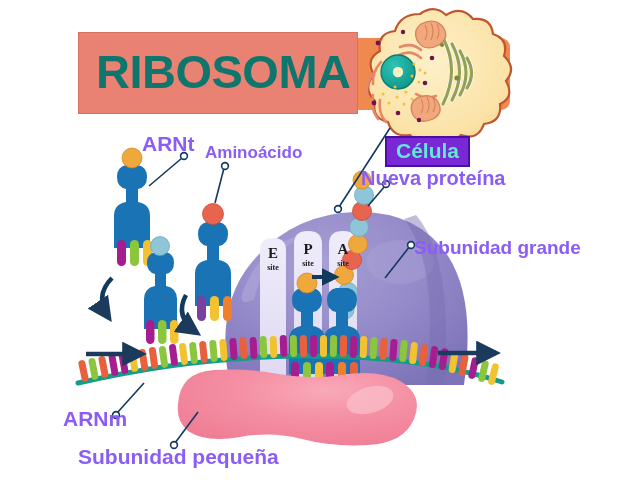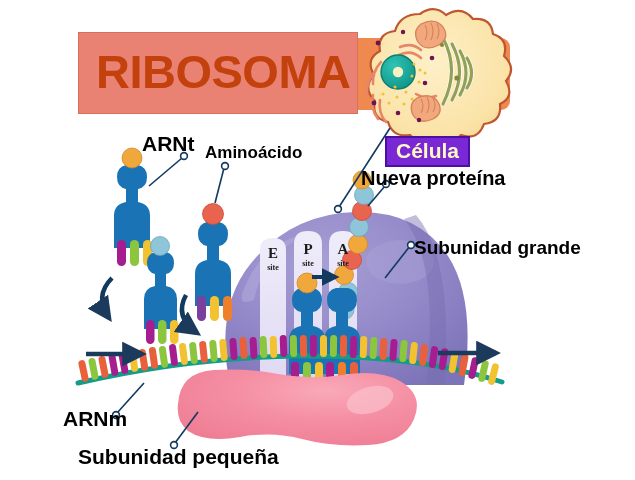--- a/index.html
+++ b/index.html
@@ -20,21 +20,21 @@
   }
   #stage svg.layer {
     position: absolute;
     left: 0;
     top: 0;
     width: 635px;
     height: 480px;
   }
   .lbl {
     position: absolute;
-    color: #000000;
+    color: #8b5cf6;
     font-weight: 700;
     white-space: nowrap;
     line-height: 1;
     font-family: "Liberation Sans", sans-serif;
   }
   #title-banner {
     position: absolute;
     left: 78px;
     top: 32px;
     width: 280px;
@@ -52,31 +52,31 @@
     background: #f0894f;
     border-radius: 9px;
   }
   #title-text {
     position: absolute;
     left: 96px;
     top: 44px;
     font-size: 47px;
     font-weight: 700;
     letter-spacing: -0.5px;
-    color: #c2410c;
+    color: #0f766e;
     font-family: "Liberation Sans", sans-serif;
   }
   #celula-badge {
     position: absolute;
     left: 385px;
     top: 136px;
     padding: 1px 9px 3px 9px;
     background: #7a28d6;
     border: 2px solid #4b10a0;
-    color: #fef9c3;
+    color: #5eead4;
     font-size: 21px;
     font-weight: 700;
     line-height: 1.1;
     font-family: "Liberation Sans", sans-serif;
   }
   #lbl-arnt        { left: 142px; top: 133px; font-size: 21px; }
   #lbl-aminoacido  { left: 205px; top: 144px; font-size: 17px; }
   #lbl-nueva       { left: 361px; top: 168px; font-size: 20px; }
   #lbl-grande      { left: 414px; top: 238px; font-size: 19px; }
   #lbl-arnm        { left: 63px;  top: 408px; font-size: 21px; }

